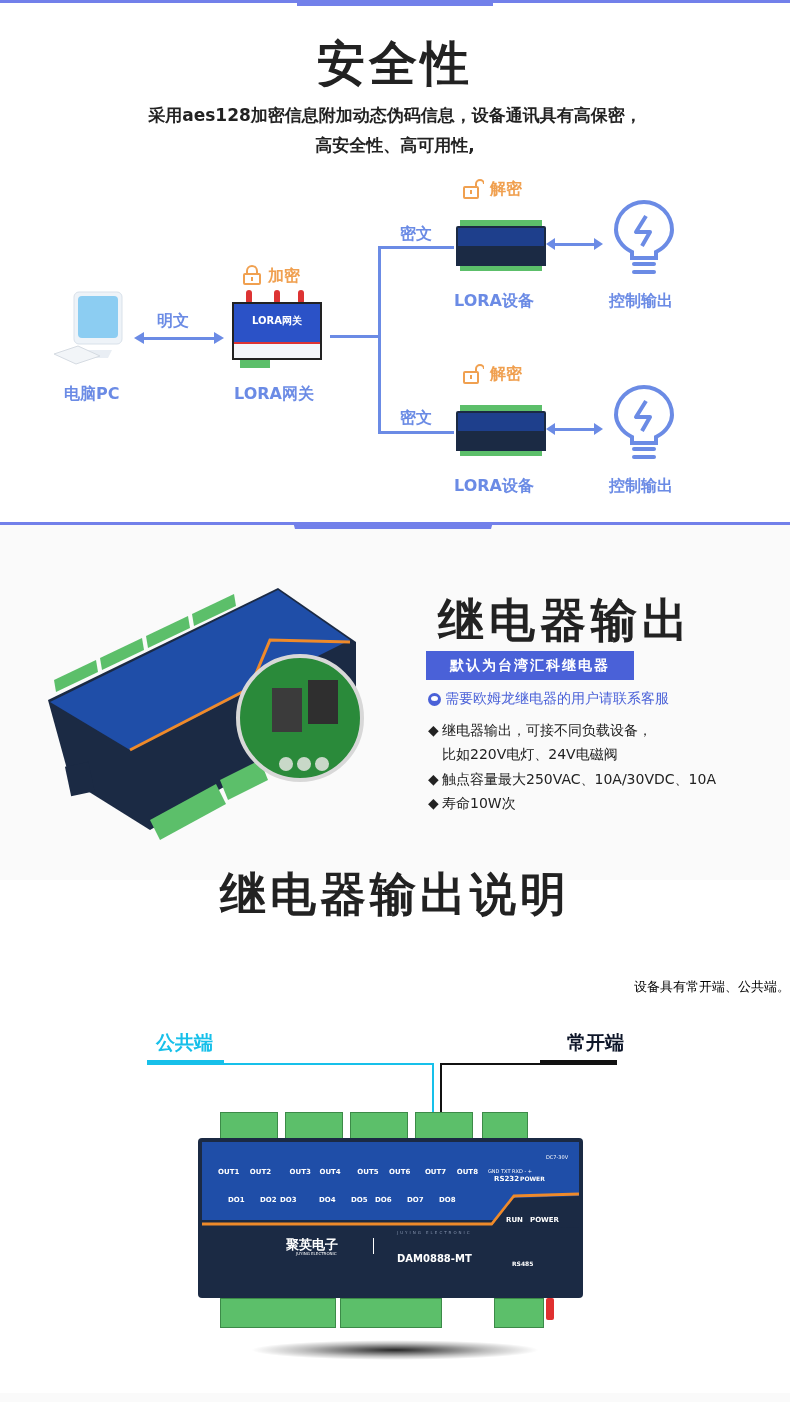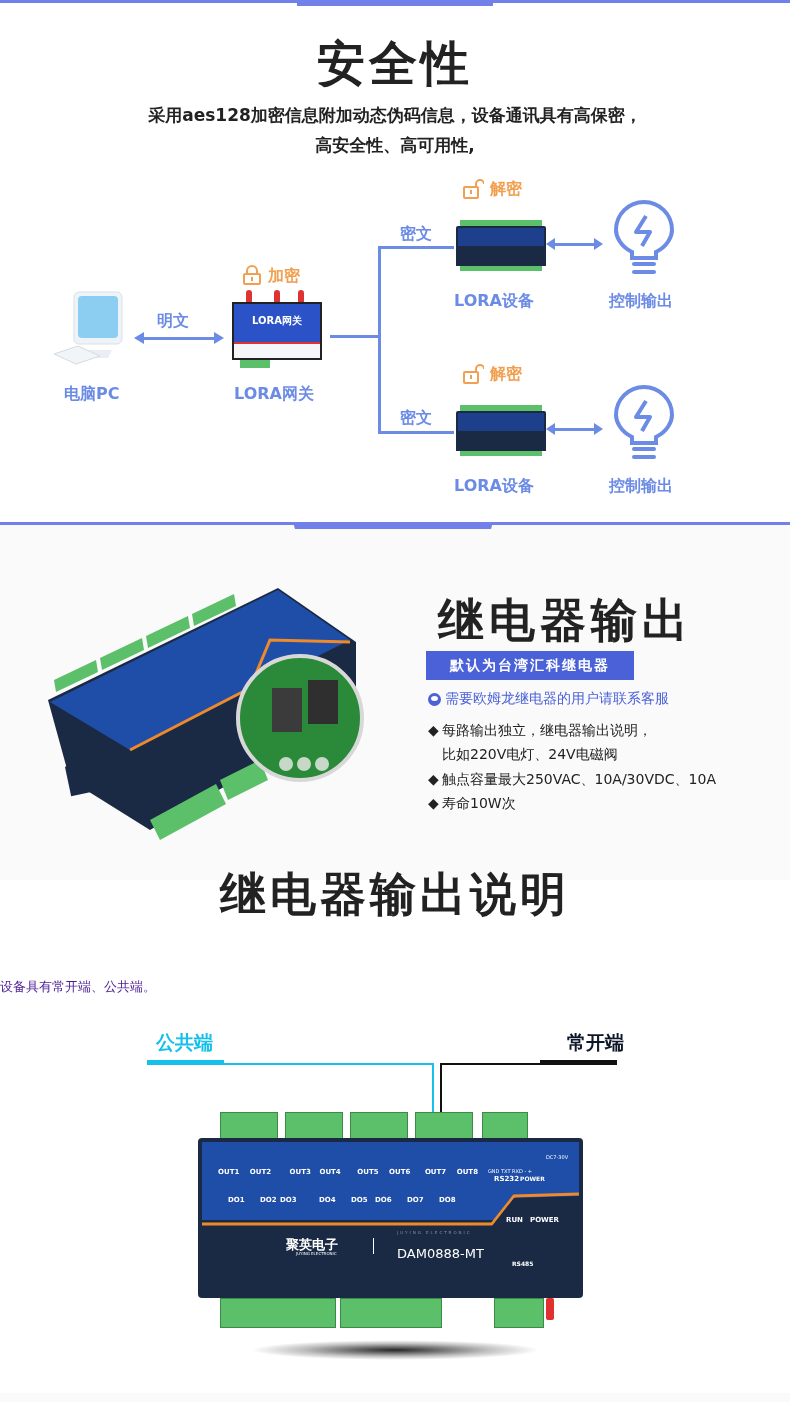--- a/index.html
+++ b/index.html
@@ -16,21 +16,21 @@
 .line{background:#6b8be5}
 .dev-small{border-radius:2px;background:#1e3f8c;border:2px solid #1b2a44}
 .sec2{left:0;top:525px;width:790px;height:355px;background:#fafafa}
 .divider{left:0;top:522px;width:790px;height:3px;background:#7280ea}
 .divtab{left:293px;top:522px;width:200px;height:7px;background:#7280ea;clip-path:polygon(0 0,100% 0,99% 100%,1% 100%)}
 .badge{left:426px;top:651px;width:208px;height:29px;background:#4a61d8;color:#fff;font-size:14px;font-weight:bold;text-align:center;line-height:29px;letter-spacing:2px}
 .bul{font-size:14px;color:#222;left:428px}
 .bul .dia{display:inline-block;width:14px}
 .relay-title{left:438px;top:590px;font-size:46px;font-weight:bold;letter-spacing:5px;color:#222}
 .sec3title{top:864px;font-size:46px;letter-spacing:4px}
-.sec3sub{left:0;top:978px;width:790px;text-align:left;font-size:13px;color:#4c1d95}
+.sec3sub{left:0;top:978px;width:790px;text-align:right;font-size:13px;color:#000000}
 .term{position:absolute;background:#5cbf6a;border:1px solid #3c8a48}
 </style>
 </head>
 <body>
 
 <div class="abs topline"></div>
 <div class="abs toptab"></div>
 
 <div class="abs h1 sec1title">安全性</div>
 <div class="abs sub" style="top:104px">采用aes128加密信息附加动态伪码信息，设备通讯具有高保密，</div>
@@ -162,21 +162,21 @@
 </div>
 
 <div class="abs relay-title">继电器输出</div>
 <div class="abs badge">默认为台湾汇科继电器</div>
 <div class="abs" style="left:428px;top:690px;font-size:14px;color:#4a61d8;display:flex;align-items:center;gap:4px">
   <span style="display:inline-block;width:13px;height:13px;border-radius:50%;background:#4a61d8;position:relative">
       <span style="position:absolute;left:3px;top:3px;width:7px;height:5px;border-radius:50%;background:#fff"></span>
     </span>
   <span>需要欧姆龙继电器的用户请联系客服</span>
 </div>
-<div class="abs bul" style="top:722px"><span class="dia">◆</span><span>每路输出独立，继电器输出说明，</span></div>
+<div class="abs bul" style="top:722px"><span class="dia">◆</span><span>继电器输出，可接不同负载设备，</span></div>
 <div class="abs bul" style="top:746px;left:442px">比如220V电灯、24V电磁阀</div>
 <div class="abs bul" style="top:771px"><span class="dia">◆</span><span>触点容量最大250VAC、10A/30VDC、10A</span></div>
 <div class="abs bul" style="top:795px"><span class="dia">◆</span><span>寿命10W次</span></div>
 
 <div class="abs h1 sec3title">继电器输出说明</div>
 <div class="abs sec3sub">设备具有常开端、公共端。</div>
 
 <div class="abs" style="left:156px;top:1030px;font-size:19px;font-weight:bold;color:#17c0ea">公共端</div>
 <div class="abs" style="left:147px;top:1060px;width:77px;height:4px;background:#17c0ea"></div>
 <div class="abs" style="left:147px;top:1063px;width:287px;height:2px;background:#17c0ea"></div>
@@ -228,21 +228,21 @@
   <div class="abs" style="left:304px;top:67px;font-size:7px;color:#fff;font-weight:bold">RS232</div>
   <div class="abs" style="left:330px;top:67px;font-size:6px;color:#fff;font-weight:bold">POWER</div>
   <div class="abs" style="left:356px;top:46px;font-size:5px;color:#fff">DC7-30V</div>
   <div class="abs" style="left:316px;top:108px;font-size:7px;color:#fff;font-weight:bold">RUN</div>
   <div class="abs" style="left:340px;top:108px;font-size:7px;color:#fff;font-weight:bold">POWER</div>
 
   <div class="abs" style="left:96px;top:128px;font-size:13px;color:#fff;font-weight:bold">聚英电子</div>
   <div class="abs" style="left:106px;top:143px;font-size:4px;color:#fff">JUYING ELECTRONIC</div>
   <div class="abs" style="left:183px;top:130px;width:1px;height:16px;background:#fff"></div>
   <div class="abs" style="left:207px;top:122px;font-size:4px;color:#8896b0;letter-spacing:2px">JUYING ELECTRONIC</div>
-  <div class="abs" style="left:207px;top:138px;font-size:13px;color:#fff;font-weight:normal">DAM0888-MT</div>
+  <div class="abs" style="left:207px;top:145px;font-size:10px;color:#fff;font-weight:bold">DAM0888-MT</div>
   <div class="abs" style="left:322px;top:152px;font-size:6px;color:#fff;font-weight:bold">RS485</div>
 
   <div class="term" style="left:30px;top:190px;width:116px;height:30px"></div>
   <div class="term" style="left:150px;top:190px;width:102px;height:30px"></div>
   <div class="term" style="left:304px;top:190px;width:50px;height:30px"></div>
   <div class="abs" style="left:356px;top:190px;width:8px;height:22px;background:#e03030;border-radius:2px"></div>
 </div>
 <div class="abs" style="left:250px;top:1340px;width:290px;height:20px;border-radius:50%;background:radial-gradient(ellipse at center,rgba(0,0,0,0.85) 0%,rgba(0,0,0,0.25) 45%,rgba(0,0,0,0) 70%)"></div>
 <div class="abs" style="left:0;top:1393px;width:790px;height:9px;background:#fafafa"></div>
 

